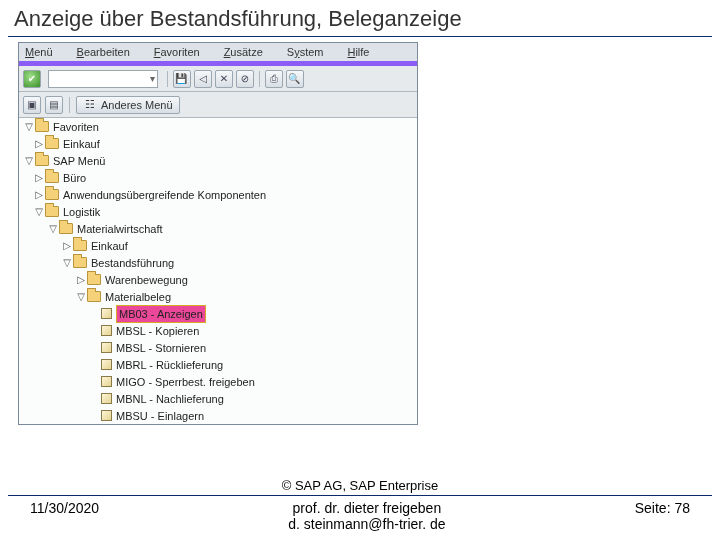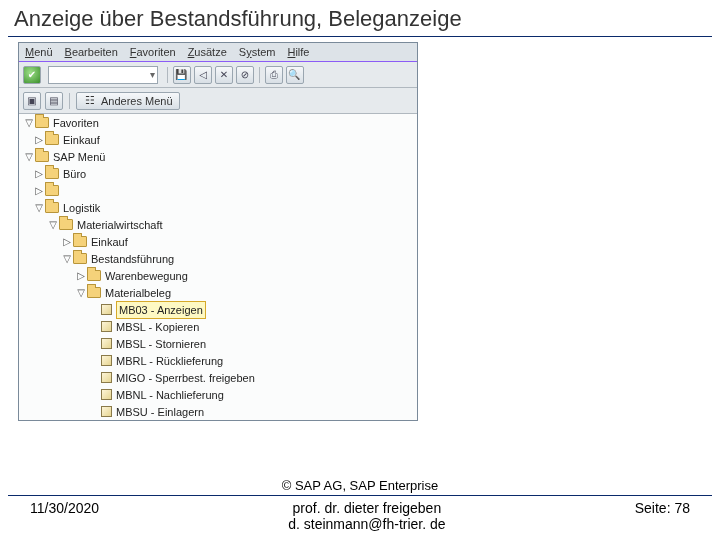--- a/index.html
+++ b/index.html
@@ -2,21 +2,21 @@
 <html><head>
 <meta charset="utf-8">
 <style>
   * { box-sizing: border-box; margin: 0; padding: 0; }
   html, body { width: 720px; height: 540px; font-family: Arial, sans-serif; background: #fff; }
   .slide { width: 720px; height: 540px; position: relative; }
   .title { font-size: 22px; color: #333; padding: 6px 10px 4px 14px; }
   .title-underline { border-bottom: 1.5px solid #0a2a6b; margin: 0 8px 6px 8px; }
 
   .sap-window { position: absolute; left: 18px; top: 42px; width: 400px; border: 1px solid #7a8a9a; background: #e8ecee; font-size: 11px; color: #222; }
-  .menubar { background: #dde3e8; border-bottom: 1px solid #8b5cf6; padding: 3px 6px; display: flex; gap: 12px; }
+  .menubar { background: #dde3e8; border-bottom: 5px solid #8b5cf6; padding: 3px 6px; display: flex; gap: 24px; }
   .menubar span { font-size: 11px; color: #333; }
   .menubar span u { text-decoration: underline; }
   .tbar { background: #e6eaed; border-bottom: 1px solid #b0b8bf; padding: 3px 4px; display: flex; gap: 3px; align-items: center; height: 26px; }
   .tbtn { width: 18px; height: 18px; border: 1px solid #9aa6b0; background: linear-gradient(#f6f8fa,#d8dfe5); border-radius: 2px; display: inline-flex; align-items:center; justify-content:center; font-size:10px; color:#445; }
   .combo { width: 110px; height: 18px; border: 1px solid #9aa6b0; background: #fff; margin: 0 4px; display:inline-flex; align-items:center; justify-content:flex-end; padding-right:2px; font-size:10px; color:#666;}
   .green-ok { background: radial-gradient(circle at 40% 35%, #9fe08a, #3a8f2a); color:#fff; }
   .tbar-sep { width:1px; height:16px; background:#b0b8bf; margin:0 2px; }
 
   .titlebar { background: linear-gradient(#dfe7ee,#c7d2db); border-bottom: 1px solid #a7b2bc; padding: 5px 8px; font-weight: bold; font-style: italic; font-size: 15px; color: #3a4a58; }
   .tbar2 { background: #e6eaed; border-bottom: 1px solid #b0b8bf; padding: 3px 4px; display:flex; gap:4px; height:26px; align-items:center; }
@@ -24,21 +24,21 @@
   .ic { width:14px; height:14px; display:inline-flex; align-items:center; justify-content:center; font-size:11px;}
 
   .tree { background: #fbfcfc; max-height: 340px; overflow:hidden; }
   .row { display:flex; align-items:center; height:17px; padding-left:4px; white-space:nowrap; }
   .twist { width:12px; text-align:center; color:#555; font-size:10px; display:inline-block; }
   .folder { width:14px; height:11px; background:#f5d27a; border:1px solid #b8953a; border-radius:1px; display:inline-block; margin-right:4px; position:relative;}
   .folder.open::before { content:""; position:absolute; left:-1px; top:-4px; width:7px; height:3px; background:#f5d27a; border:1px solid #b8953a; border-bottom:none; border-radius:1px 1px 0 0;}
   .folder.closed::before { content:""; position:absolute; left:-1px; top:-4px; width:7px; height:3px; background:#f5d27a; border:1px solid #b8953a; border-bottom:none; border-radius:1px 1px 0 0;}
   .cube { width:11px; height:11px; border:1px solid #8a7a4a; background:linear-gradient(135deg,#fdf5d8,#e6d592); display:inline-block; margin-right:4px; transform: rotate(0deg);}
   .lab { font-size:11px; color:#222; }
-  .sel { background:#fef9c3; border:1px solid #d6a92a; padding:2px 2px; }
+  .sel { background:#ec4899; border:1px solid #d6a92a; padding:2px 2px; }
   .pad1 { padding-left: 14px; }
   .pad2 { padding-left: 28px; }
   .pad3 { padding-left: 42px; }
   .pad4 { padding-left: 56px; }
   .pad5 { padding-left: 70px; }
 
   .footer { position:absolute; left:0; right:0; bottom:8px; }
   .copyright { text-align:center; font-size:13px; font-weight:normal; color:#000; }
   .divider { border-top: 1.5px solid #0a2a6b; margin: 2px 8px 4px 8px; }
   .footrow { display:flex; justify-content:space-between; align-items:flex-start; padding: 0 30px; font-size:14px; }
@@ -104,20 +104,21 @@
           <span class="lab">SAP Menü</span>
         </div>
     <div class="row pad1">
           <span class="twist">▷</span>
           <span class="folder closed"></span>
           <span class="lab">Büro</span>
         </div>
     <div class="row pad1">
           <span class="twist">▷</span>
           <span class="folder closed"></span>
+          <span class="lab">Anwendungsübergreifende Komponenten</span>
         </div>
     <div class="row pad1">
           <span class="twist">▽</span>
           <span class="folder open"></span>
           <span class="lab">Logistik</span>
         </div>
     <div class="row pad2">
           <span class="twist">▽</span>
           <span class="folder open"></span>
           <span class="lab">Materialwirtschaft</span>

